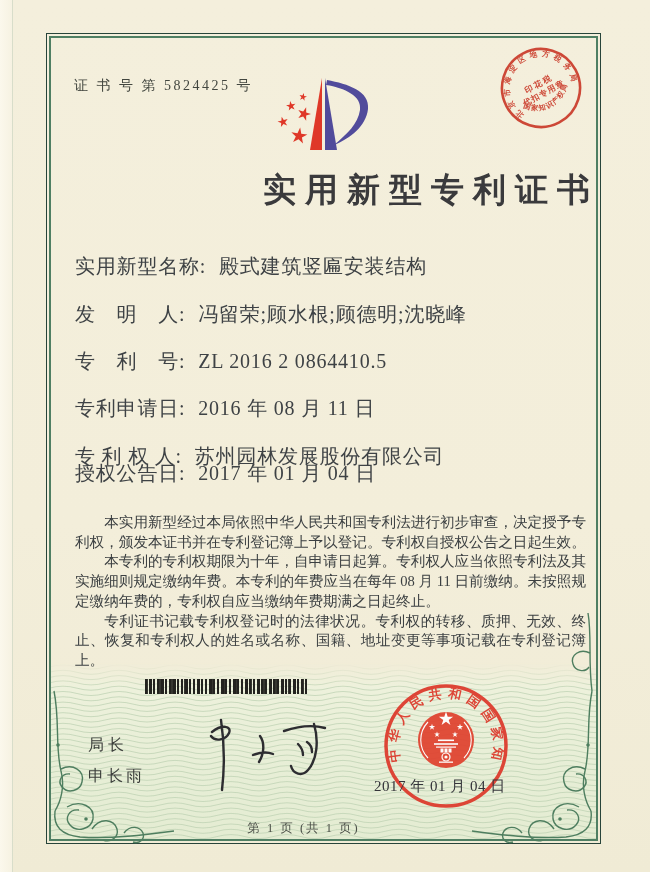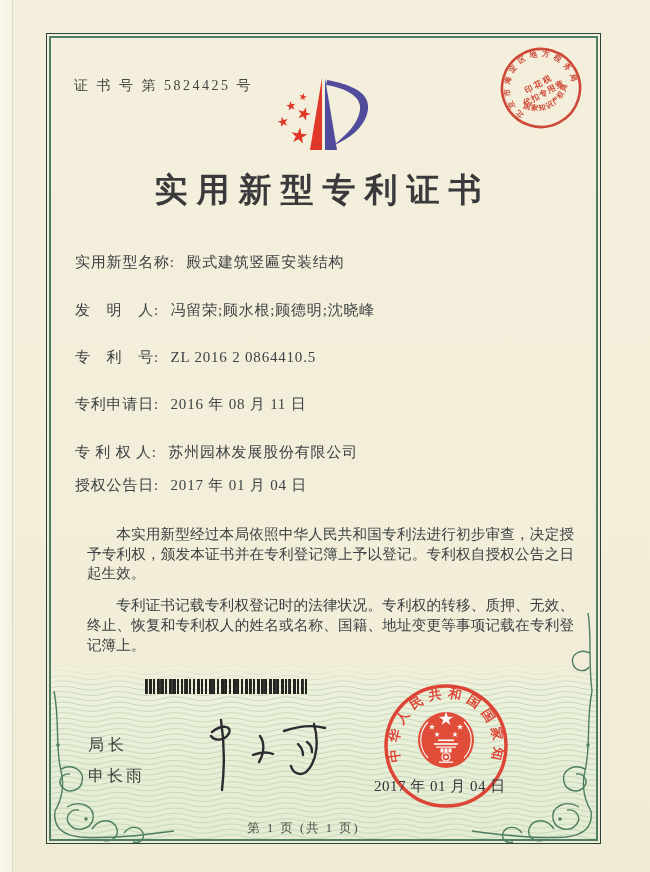--- a/index.html
+++ b/index.html
@@ -2,25 +2,25 @@
 <html><head>
 <meta charset="utf-8">
 <style>
   html,body{margin:0;padding:0;}
   body{width:650px;height:872px;background:#f3eeda;font-family:"Liberation Serif","DejaVu Serif",serif;color:#3f4143;}
   .page{position:relative;width:650px;height:872px;overflow:hidden;background:linear-gradient(180deg,#f4efdc 0%,#f3eeda 60%,#f0ebd5 100%);text-decoration:underline;}
   .edge-strip{position:absolute;left:0;top:0;bottom:0;width:12px;background:linear-gradient(90deg,#fbf8ec,#f6f2e2);border-right:1px solid #d8ddca;}
   .frame{position:absolute;left:46px;top:33px;width:553px;height:809px;border:1.5px solid #27443a;}
   .frame-inner{position:absolute;left:2px;top:2px;right:2px;bottom:2px;border:2px solid #4f7f63;}
   .cert-number{position:absolute;left:74px;top:77px;font-size:14px;letter-spacing:2.5px;color:#42463f;}
-  .title{position:absolute;left:46px;width:553px;top:168px;text-align:center;font-size:33px;font-weight:600;letter-spacing:9px;color:#3a3a3c;}
-  .field-row{position:absolute;left:75px;font-size:15px;letter-spacing:0.8px;color:#3e4245;white-space:nowrap;}
+  .title{position:absolute;left:46px;width:553px;top:168px;text-align:right;font-size:33px;font-weight:600;letter-spacing:9px;color:#3a3a3c;}
+  .field-row{position:absolute;left:75px;font-size:20px;letter-spacing:0.8px;color:#3e4245;white-space:nowrap;}
   .field-row .fl{margin-right:7px;}
   .body-text{position:absolute;left:75px;top:513px;width:511px;font-size:14.6px;line-height:19.7px;text-align:justify;color:#3c4042;}
-  .body-text p{margin:12px;text-indent:2em;}
+  .body-text p{margin:0;text-indent:2em;}
   .lower-panel{position:absolute;left:49px;top:663px;width:548px;height:178px;background:linear-gradient(180deg,#eff2dd 0%,#e7eed6 60%,#e4ecd2 100%);
     -webkit-mask-image:linear-gradient(180deg,transparent 0,#000 14%);mask-image:linear-gradient(180deg,transparent 0,#000 14%);}
   .lower-panel svg{display:block;}
   .barcode{position:absolute;left:145px;top:679px;width:162px;height:15px;
     background-image:
       repeating-linear-gradient(90deg,#23231f 0,#23231f 2px,rgba(0,0,0,0) 2px,rgba(0,0,0,0) 4px),
       repeating-linear-gradient(90deg,#23231f 0,#23231f 1px,rgba(0,0,0,0) 1px,rgba(0,0,0,0) 6px),
       repeating-linear-gradient(90deg,rgba(35,35,31,.9) 0,rgba(35,35,31,.9) 3px,rgba(0,0,0,0) 3px,rgba(0,0,0,0) 13px);}
   .director-title{position:absolute;left:88px;top:735px;font-size:16px;letter-spacing:4px;color:#3a3d3a;}
   .director-name{position:absolute;left:88px;top:766px;font-size:16px;letter-spacing:3px;color:#3a3d3a;}
@@ -147,27 +147,28 @@
     <span class="fv">ZL 2016 2 0864410.5</span>
   </div>
   <div class="field-row" style="top:395px">
     <span class="fl">专利申请日:</span>
     <span class="fv">2016 年 08 月 11 日</span>
   </div>
   <div class="field-row" style="top:443px">
     <span class="fl">专 利 权 人:</span>
     <span class="fv">苏州园林发展股份有限公司</span>
   </div>
-  <div class="field-row" style="top:476px">
+  <div class="field-row" style="top:460px">
     <span class="fl">授权公告日:</span>
     <span class="fv">2017 年 01 月 04 日</span>
   </div>
 
   <div class="body-text">
     <p>本实用新型经过本局依照中华人民共和国专利法进行初步审查，决定授予专利权，颁发本证书并在专利登记簿上予以登记。专利权自授权公告之日起生效。</p>
+    <p>本专利的专利权期限为十年，自申请日起算。专利权人应当依照专利法及其实施细则规定缴纳年费。本专利的年费应当在每年 08 月 11 日前缴纳。未按照规定缴纳年费的，专利权自应当缴纳年费期满之日起终止。</p>
     <p>专利证书记载专利权登记时的法律状况。专利权的转移、质押、无效、终止、恢复和专利权人的姓名或名称、国籍、地址变更等事项记载在专利登记簿上。</p>
   </div>
 
   <div class="barcode"></div>
 
   <div class="director-title">局长</div>
   <div class="director-name">申长雨</div>
 
   <svg class="sig-svg" width="140" height="85" viewBox="0 0 140 85">
     <g stroke="#2d2d31" stroke-width="2.4" fill="none" stroke-linecap="round" stroke-linejoin="round">

